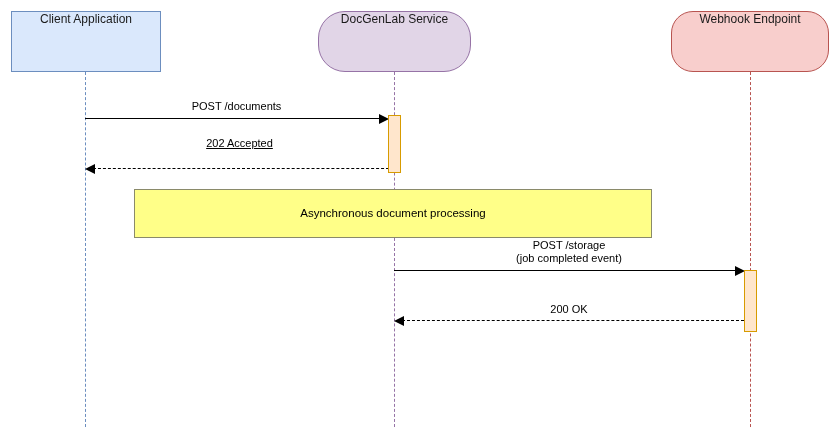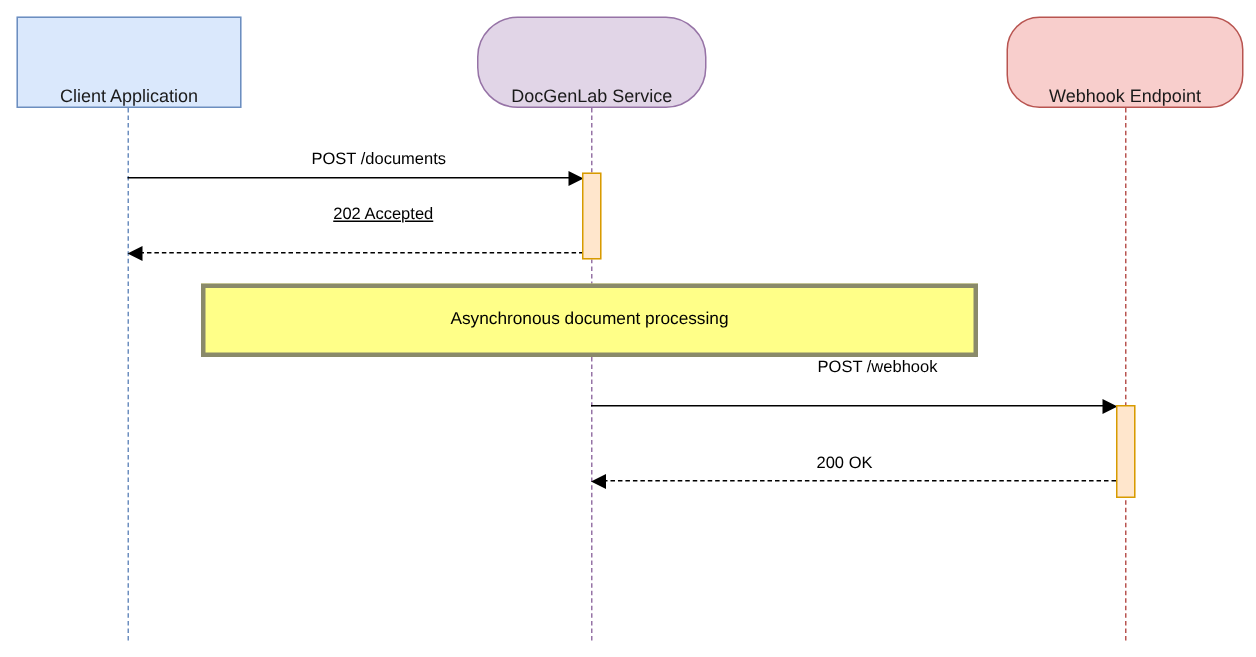--- a/index.html
+++ b/index.html
@@ -17,21 +17,21 @@
     background: #ffffff;
     overflow: hidden;
   }
 
   
   .participant {
     position: absolute;
     box-sizing: border-box;
     border: 1px solid #000;
     display: flex;
-    align-items: flex-end;
+    align-items: flex-start;
     justify-content: center;
     text-align: center;
     font-size: 12px;
     color: #1a1a1a;
     line-height: 1.2;
   }
   .participant .p-label {
     display: block;
     padding: 0 4px;
   }
@@ -82,30 +82,29 @@
   }
 
   
   .msg-label {
     position: absolute;
     font-size: 11px;
     color: #000000;
     text-align: center;
     line-height: 13px;
     white-space: nowrap;
-    margin-left: 16px;
   }
   .msg-label .l2 { display: block; }
 
   
   .note-box {
     position: absolute;
     box-sizing: border-box;
     background: #ffff88;
-    border: 3px solid #15803d;
+    border: 1px solid #15803d;
     display: flex;
     align-items: center;
     justify-content: center;
     text-align: center;
     font-size: 11.5px;
     color: #000000;
     line-height: 15px;
   }
 </style>
 </head>
@@ -146,25 +145,26 @@
         <span class="l1" style="display: block;">POST /documents</span>
       </div>
       <div class="message dashed" style="left: 93px; top: 168px; width: 301px;"></div>
       <div class="arrowhead filled-left" style="left: 85px; top: 164px;"></div>
       <div class="msg-label" style="left: 85px; width: 309px; top: 137px; text-decoration: underline;">
         <span class="l1" style="display: block;">202 Accepted</span>
       </div>
       <div class="message solid" style="left: 394px; top: 270px; width: 342px;"></div>
       <div class="arrowhead filled-right" style="left: 735px; top: 266px;"></div>
       <div class="msg-label" style="left: 394px; width: 350px; top: 239px;">
-        <span class="l1" style="display: block;">POST /webhook</span>
+        <span class="l1" style="display: block;">POST /storage</span>
+        <span class="l2">(job completed event)</span>
       </div>
       <div class="message dashed" style="left: 402px; top: 320px; width: 342px;"></div>
       <div class="arrowhead filled-left" style="left: 394px; top: 316px;"></div>
-      <div class="msg-label" style="left: 372px; width: 350px; top: 303px;">
+      <div class="msg-label" style="left: 394px; width: 350px; top: 303px;">
         <span class="l1" style="display: block;">200 OK</span>
       </div>
     </div>
 
   <div id="activations-layer">
       <div class="activation" style="left: 388px; top: 115px; width: 13px; height: 58px; background: rgb(255, 230, 204); border-color: rgb(215, 155, 0);"></div>
       <div class="activation" style="left: 744px; top: 270px; width: 13px; height: 62px; background: rgb(255, 230, 204); border-color: rgb(215, 155, 0);"></div>
     </div>
 
 </div>

